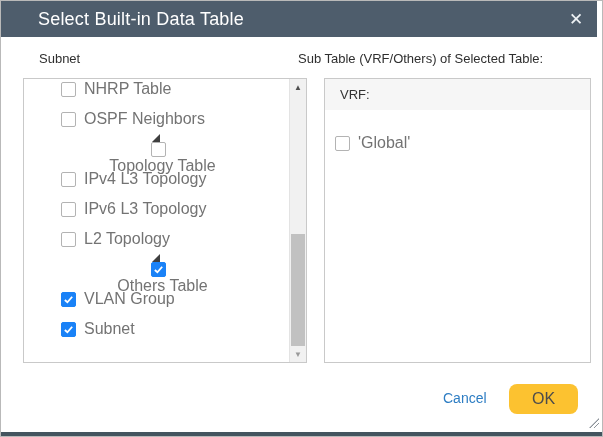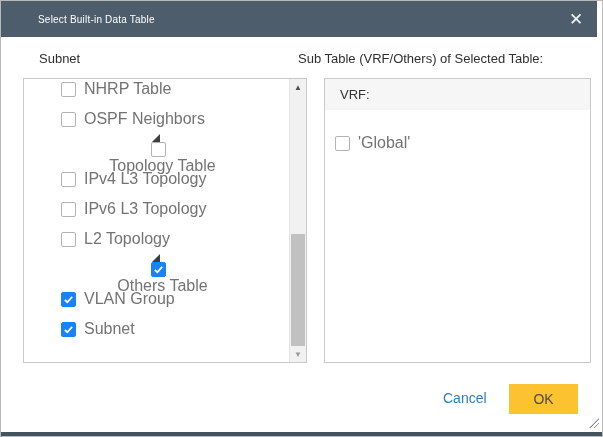--- a/index.html
+++ b/index.html
@@ -6,21 +6,21 @@
   .screen{
     position:relative;width:603px;height:437px;background:#ffffff;
     border:1px solid #b9b9b9;box-sizing:border-box;overflow:hidden;
     font-family:"Liberation Sans","DejaVu Sans",sans-serif;color:#333;
   }
   
   .titlebar{
     position:absolute;left:0;top:0;width:596px;height:36px;
     background:var(--header-bg,#4e5d6c);display:flex;align-items:center;
   }
-  .titlebar .title{color:var(--header-text,#fff);font-size:10px;padding-left:37px;letter-spacing:.2px;text-align:right;}
+  .titlebar .title{color:var(--header-text,#fff);font-size:18px;padding-left:37px;letter-spacing:.2px;text-align:right;}
   .close{
     position:absolute;right:12px;top:0;height:36px;width:28px;display:flex;
     align-items:center;justify-content:center;color:#eef2f5;font-size:17px;cursor:pointer;
   }
   
   .panel-label{position:absolute;top:50px;font-size:13px;color:#2f2f2f;}
   .label-left{left:38px;}
   .label-right{left:297px;}
   
   .listbox{
@@ -57,22 +57,22 @@
     padding-left:15px;font-size:13px;color:#333;
   }
   .vrf-list .row{padding-left:10px;margin-top:23px;height:20px;}
   
   .cancel{
     position:absolute;left:442px;top:389px;font-size:14px;
     color:var(--cancel-link,#2d7dc3);cursor:pointer;
   }
   .okbtn{
     position:absolute;left:508px;top:383px;width:69px;height:30px;
-    background:var(--ok-bg,#fcc230);border:none;border-radius:0;
-    font-size:14px;color:var(--ok-text,#4c4c4c);font-family:inherit;cursor:pointer;
+    background:var(--ok-bg,#fcc230);border:none;border-radius:8px;
+    font-size:16px;color:var(--ok-text,#4c4c4c);font-family:inherit;cursor:pointer;
   }
   
   .bottombar{position:absolute;left:0;bottom:0;width:100%;height:4px;background:var(--bottom-bar,#44545f);}
   .grip{
     position:absolute;right:3px;bottom:8px;width:10px;height:10px;
     background:repeating-linear-gradient(135deg,#8d949b 0 1px,transparent 1px 3.4px);
     clip-path:polygon(100% 0,100% 100%,0 100%);
   }
 </style>
 </head>

